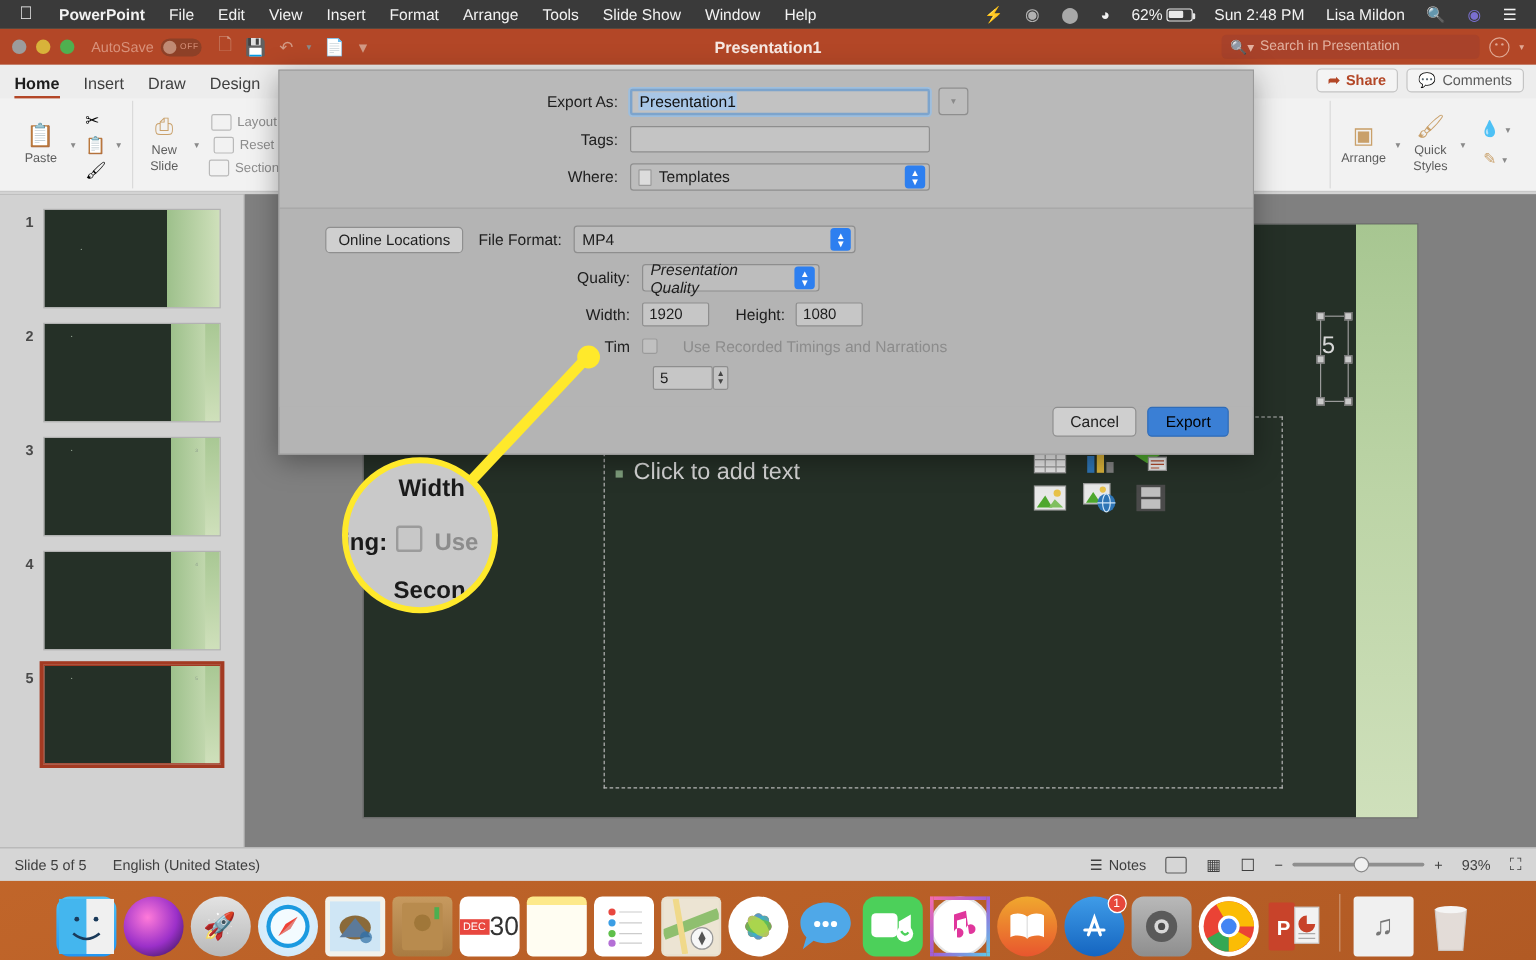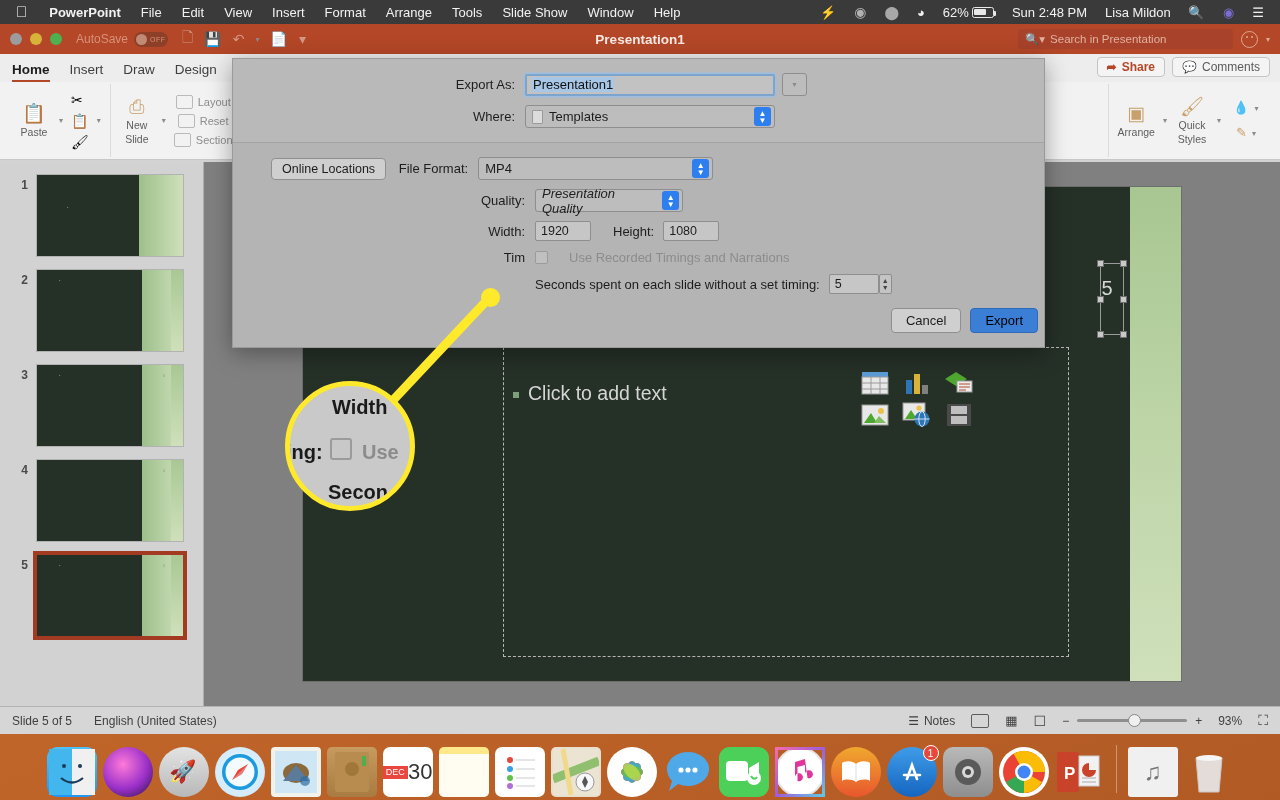--- a/index.html
+++ b/index.html
@@ -207,21 +207,21 @@
     margin-left:auto; width:17px;height:19px;border-radius:3px;background:#2d7ff0;
     color:#fff; font-size:8px; display:flex; flex-direction:column; align-items:center; justify-content:center; line-height:7px;
   }
   .docicon{ width:11px;height:14px;background:#dcdcdc;border:1px solid #9a9a9a;border-radius:1px; }
   .btn {
     border:1px solid #8f8f8f; border-radius:4px; background:#cfcfcf;
     padding:4px 14px; font-size:13px; color:#1d1d1d;
   }
   .btn.primary{ background:#3a7fd5; color:#000000; border-color:#2f6cb8; }
   .btn.small{ padding:3px 10px; font-size:12.5px; }
-  #sheet .actions { display:flex; justify-content:flex-end; gap:9px; padding:0 6px 14px 20px;margin-left:36px; }
+  #sheet .actions { display:flex; justify-content:flex-end; gap:9px; padding:0 20px 14px 20px;margin-left:36px; }
   .checkrow{ display:flex; align-items:center; gap:21px; color:#8c8c8c; }
   .cbox{ width:13px;height:13px;border:1px solid #9b9b9b;background:#c0c0c0;border-radius:2px; }
   .numinput{
     width:45px;height:20px;background:#c6c6c6;border:1px solid #8e8e8e;border-radius:2px;
     display:flex;align-items:center;padding:0 5px;font-size:12.5px;
   }
   .stepper{
     width:13px;height:20px;border:1px solid #8e8e8e;border-radius:2px;background:#c4c4c4;
     display:flex;flex-direction:column;align-items:center;justify-content:center;font-size:7px;line-height:7px;color:#444;
   }
@@ -559,20 +559,26 @@
   <div class="top">
     <div class="frow">
       <span class="flabel">Export As:</span>
       <span class="finput focus" style="width:250px;">
         <span class="sel-text">Presentation1</span>
       </span>
       <span class="popup" style="width:25px;margin-left:7px;padding:0;justify-content:center;">
         <span class="chev">▾</span>
       </span>
     </div>
+    <div class="frow">
+      <span class="flabel">Tags:</span>
+      <span class="finput" style="width:250px;">
+        <span></span>
+      </span>
+    </div>
     <div class="frow" style="margin-bottom:2px;">
       <span class="flabel">Where:</span>
       <span class="popup" style="width:250px;">
         <span class="docicon"></span>
         <span>Templates</span>
         <span class="stepper-blue">
             <span>▲</span>
             <span>▼</span>
           </span>
       </span>
@@ -613,21 +619,20 @@
     </div>
     <div class="frow">
       <span style="width:282px;text-align:right;padding-right:10px;">Tim</span>
       <span class="checkrow">
         <span class="cbox"></span>
         <span>Use Recorded Timings and Narrations</span>
       </span>
     </div>
     <div class="frow" style="margin-bottom:4px;">
       <span style="width:282px;"></span>
-      <span>Seconds spent on each slide without a set timing:</span>
       <span class="numinput" style="width:50px;margin-left:9px;">
         <span>5</span>
       </span>
       <span class="stepper">
           <span>▲</span>
           <span>▼</span>
         </span>
     </div>
   </div>
 

